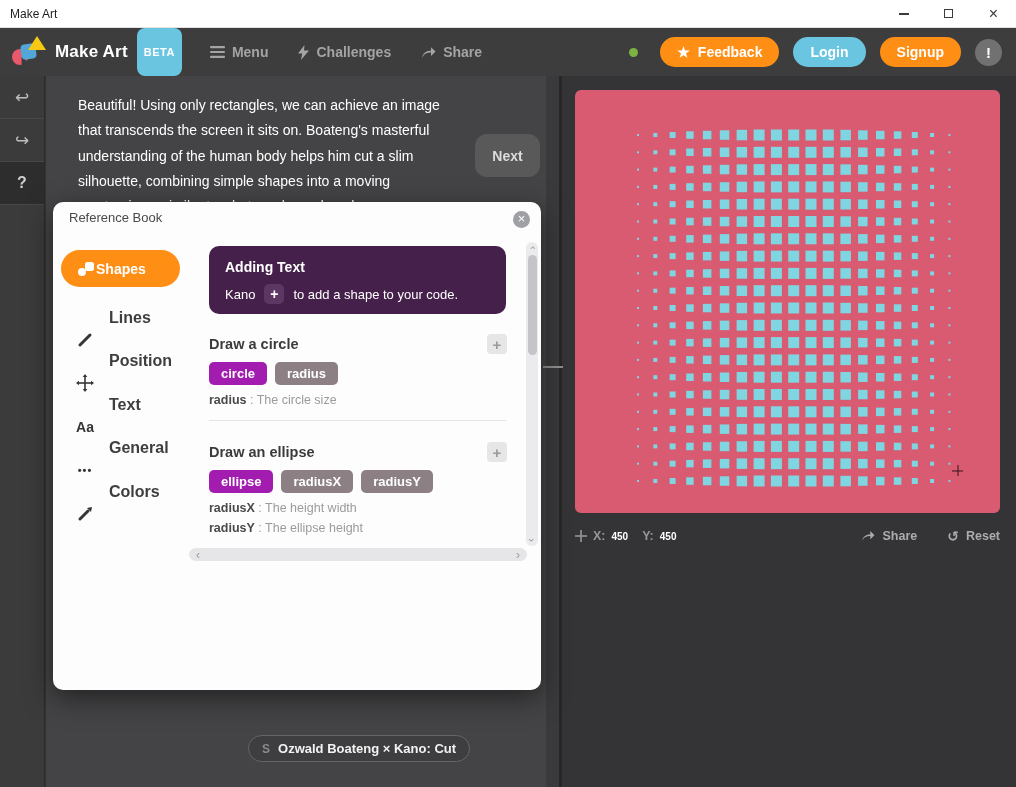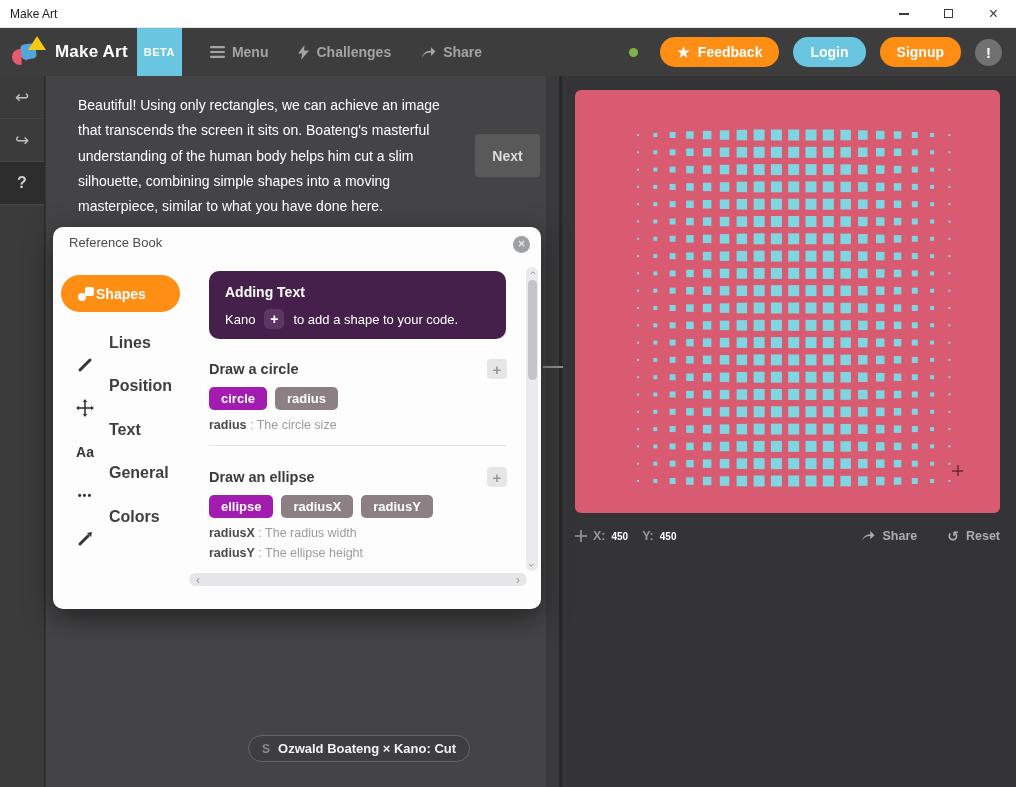--- a/index.html
+++ b/index.html
@@ -15,21 +15,21 @@
   .max-glyph { width:9px; height:9px; border:1.5px solid #3b3b3b; }
   .close-glyph { font-size:16px; color:#3b3b3b; line-height:1; }
 
   
   .app-header { position:absolute; left:0; top:28px; width:1016px; height:48px; background:#3D3D3D; display:flex; align-items:center; z-index:30; }
   .logo { position:relative; width:34px; height:32px; margin-left:12px; }
   .logo-square { position:absolute; left:9px; top:8px; width:15px; height:15px; background:#53A7D8; border-radius:4px; transform:rotate(-8deg); }
   .logo-circle { position:absolute; left:0px; top:13px; width:16px; height:16px; background:#E8596B; border-radius:50%; clip-path:polygon(0 0,60% 0,60% 100%,0 100%, 0 0, 100% 20%, 100% 80%); }
   .logo-tri { position:absolute; left:16px; top:0px; width:0; height:0; border-left:9px solid transparent; border-right:9px solid transparent; border-bottom:14px solid #F6C915; }
   .app-title { color:#ffffff; font-weight:bold; font-size:17px; margin-left:9px; letter-spacing:.2px; }
-  .beta-badge { background:#6AC6E0; color:#fff; font-size:11px; font-weight:bold; border-radius:0; padding:18px 7px; margin-left:9px; letter-spacing:.5px; }
+  .beta-badge { background:#6AC6E0; color:#fff; font-size:11px; font-weight:bold; border-radius:8px; padding:18px 7px; margin-left:9px; letter-spacing:.5px; }
   .nav { display:flex; align-items:center; margin-left:28px; gap:30px; }
   .nav-item { display:flex; align-items:center; gap:7px; color:#A4A4A4; font-size:14px; font-weight:bold; cursor:pointer; }
   .nav-item svg { display:block; }
   .header-right { margin-left:auto; display:flex; align-items:center; margin-right:14px; gap:14px; }
   .status-dot { width:9px; height:9px; border-radius:50%; background:#7CB342; margin-right:8px; }
   .pill { height:30px; border-radius:15px; display:flex; align-items:center; justify-content:center; color:#fff; font-size:14px; font-weight:bold; padding:0 17px; cursor:pointer; }
   .pill.orange { background:#FF8E15; }
   .pill.blue { background:#6AC6E0; }
   .pill .star { font-size:14px; margin-right:8px; }
   .info-btn { width:27px; height:27px; border-radius:50%; background:#717171; color:#fff; font-weight:bold; font-size:15px; display:flex; align-items:center; justify-content:center; cursor:pointer; }
@@ -40,21 +40,21 @@
   .rail-btn.active { background:#2D2D2D; }
   .rail-btn.q { font-weight:bold; font-size:16px; color:#CFCFCF; }
 
   
   .left-pane { position:absolute; left:46px; top:76px; width:500px; height:711px; background:#444446; z-index:5; }
   .pane-gutter { position:absolute; left:546px; top:76px; width:13px; height:711px; background:#3A3A3C; z-index:5; }
   .pane-divider { position:absolute; left:559px; top:76px; width:3px; height:711px; background:#272727; z-index:6; }
   .divider-handle { position:absolute; left:543px; top:366px; width:20px; height:2px; background:#8F8F8F; z-index:7; }
 
   .challenge-text { position:absolute; left:32px; top:17px; width:384px; font-size:14px; line-height:25.3px; color:#ffffff; }
-  .next-btn { position:absolute; left:429px; top:58px; width:65px; height:43px; background:#595959; border-radius:4px; color:#DCDCDC; font-size:14px; font-weight:bold; display:flex; align-items:center; justify-content:center; cursor:pointer; }
+  .next-btn { position:absolute; left:429px; top:58px; width:65px; height:43px; background:#595959; border-radius:12px; color:#DCDCDC; font-size:14px; font-weight:bold; display:flex; align-items:center; justify-content:center; cursor:pointer; }
 
   .footer-badge { position:absolute; left:202px; top:659px; height:27px; border:1px solid #666666; background:#3E3E40; border-radius:14px; display:flex; align-items:center; padding:0 13px; gap:8px; cursor:pointer; }
   .badge-icon { color:#8A8A8A; font-size:12px; font-weight:bold; }
   .badge-label { color:#F2F2F2; font-size:13px; font-weight:bold; white-space:nowrap; }
 
   
   .right-pane { position:absolute; left:562px; top:76px; width:454px; height:711px; background:#343436; }
   .art-canvas { position:absolute; left:575px; top:90px; width:425px; height:423px; border-radius:6px; background:#D85B72; z-index:4; }
   .art-canvas svg { position:absolute; left:0; top:0; }
   .canvas-cursor { position:absolute; width:11px; height:11px; z-index:5; }
@@ -63,21 +63,21 @@
 
   .canvas-bar { position:absolute; left:575px; top:523px; width:425px; height:26px; display:flex; align-items:center; z-index:4; }
   .coord-group { display:flex; align-items:center; gap:6px; }
   .coord-label { color:#969696; font-size:12.5px; font-weight:bold; }
   .coord-value { color:#FFFFFF; font-size:10px; font-weight:bold; margin-right:8px; }
   .bar-action { display:flex; align-items:center; gap:7px; color:#ACACAC; font-size:12.5px; font-weight:bold; cursor:pointer; }
   .bar-right { margin-left:auto; display:flex; align-items:center; gap:30px; }
   .reset-glyph { font-size:14px; line-height:1; font-family:"DejaVu Sans", sans-serif; }
 
   
-  .modal { position:absolute; left:53px; top:227px; width:488px; height:382px; background:#FDFDFD; border-radius:10px; box-shadow:0 8px 28px rgba(0,0,0,.5); z-index:20; }
+  .modal { position:absolute; left:53px; top:202px; width:488px; height:488px; background:#FDFDFD; border-radius:10px; box-shadow:0 8px 28px rgba(0,0,0,.5); z-index:20; }
   .modal-title { position:absolute; left:16px; top:8px; font-size:13px; color:#4A4A4A; }
   .modal-close { position:absolute; right:11px; top:9px; width:17px; height:17px; border-radius:50%; background:#9FA0A4; color:#fff; font-size:13px; line-height:15px; text-align:center; cursor:pointer; }
 
   .tab-pill { position:absolute; left:8px; top:48px; width:119px; height:37px; border-radius:19px; background:#FF8E15; display:flex; align-items:center; padding-left:17px; gap:2px; cursor:pointer; }
   .tab-pill .tab-label { color:#fff; font-weight:bold; font-size:14px; }
   .shapes-glyph { position:relative; width:16px; height:14px; }
   .shapes-glyph .g-c { position:absolute; left:0; bottom:0; width:8px; height:8px; border-radius:50%; background:#fff; }
   .shapes-glyph .g-s { position:absolute; right:0; top:0; width:9px; height:9px; border-radius:2.5px; background:#fff; }
 
   .tab-item { position:absolute; left:22px; width:130px; height:24px; display:flex; align-items:center; gap:14px; cursor:pointer; }
@@ -722,21 +722,21 @@
   <div class="section-title" style="top:242px">Draw an ellipse</div>
   <div class="add-btn" style="top:240px">
       <span>+</span>
     </div>
   <div class="tag-row" style="top:268px">
     <span class="tag pink">ellipse</span>
     <span class="tag gray">radiusX</span>
     <span class="tag gray">radiusY</span>
   </div>
   <div class="param-line" style="top:299px">
-    <b>radiusX</b><span class="sep"> : </span><span>The radius width</span>
+    <b>radiusX</b><span class="sep"> : </span><span>The height width</span>
   </div>
   <div class="param-line" style="top:319px">
     <b>radiusY</b><span class="sep"> : </span><span>The ellipse height</span>
   </div>
 
   <div class="v-scroll">
     <span class="v-arrow up">›</span>
     <div class="v-thumb"></div>
     <span class="v-arrow down">›</span>
   </div>

